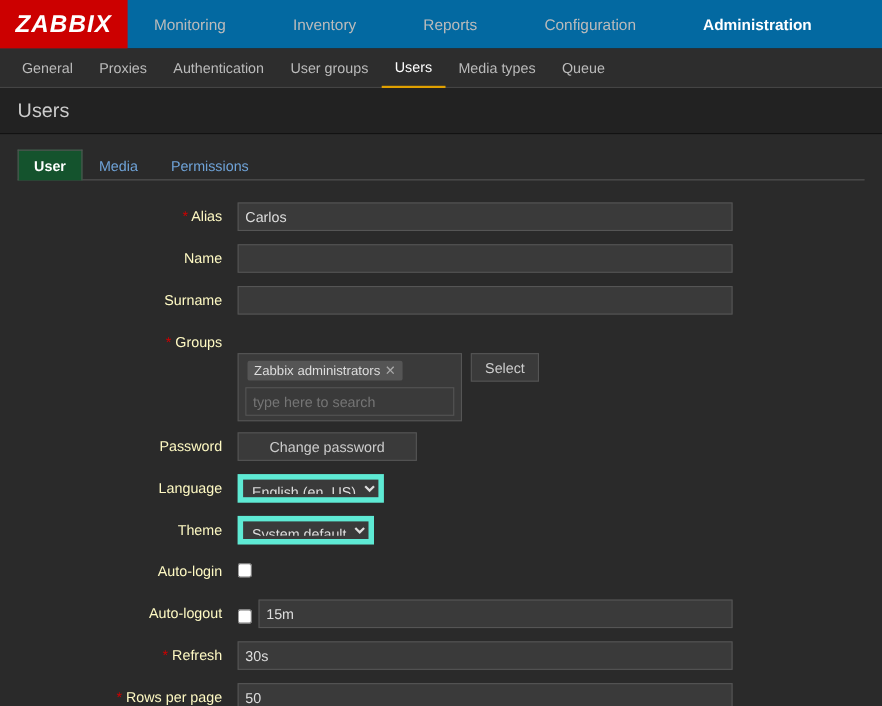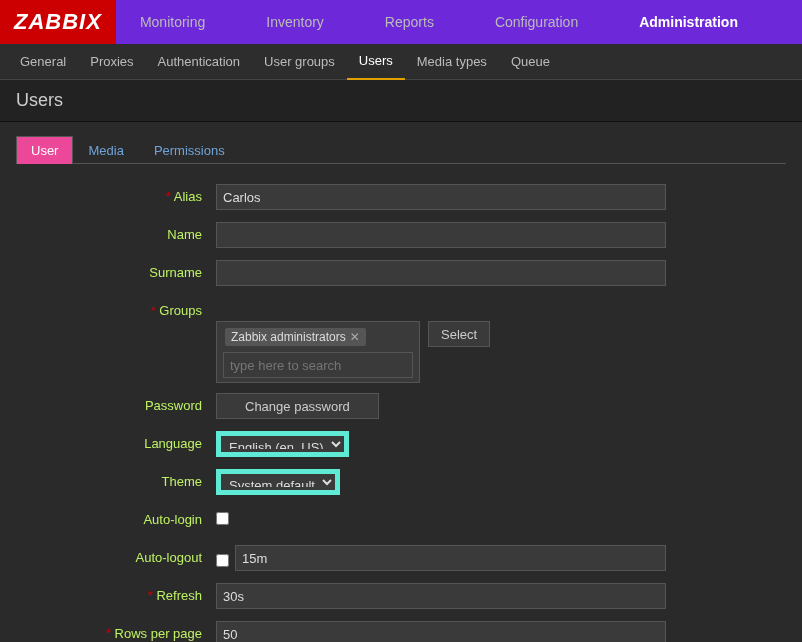--- a/index.html
+++ b/index.html
@@ -1,20 +1,20 @@
 <!DOCTYPE html>
 <html><head>
   <meta charset="utf-8">
   <style>
     * { box-sizing: border-box; margin: 0; padding: 0; }
     body { font-family: Arial, sans-serif; font-size: 13px; background: #1f1f1f; color: #ccc; width: 802px; }
 
     
     .top-nav {
-      background: #6d28d9;
+      background: #0369a1;
       display: flex;
       align-items: center;
       padding: 0;
       height: 44px;
     }
     .logo {
       background: #c00;
       color: #fff;
       font-weight: bold;
       font-size: 20px;
@@ -89,24 +89,25 @@
     .tab {
       padding: 6px 14px;
       cursor: pointer;
       color: #bbb;
       font-size: 13px;
       border: 1px solid transparent;
       border-bottom: none;
       margin-bottom: -1px;
     }
     .tab.active {
-      background: #ec4899;
+      background: #14532d;
       color: #fff;
       border-color: #555;
       border-bottom-color: #2a2a2a;
+      font-weight: bold;
     }
     .tab.link-style {
       color: #6fa3d8;
       background: none;
       border-color: transparent;
     }
 
     
     .form-section {
       padding: 4px 0;
@@ -115,21 +116,21 @@
       display: flex;
       align-items: flex-start;
       margin-bottom: 10px;
       min-height: 28px;
     }
     .form-label {
       width: 200px;
       text-align: right;
       padding-right: 14px;
       padding-top: 5px;
-      color: #bef264;
+      color: #fef9c3;
       font-size: 13px;
       flex-shrink: 0;
     }
     .form-label.required::before {
       content: "* ";
       color: #c00;
     }
     .form-control {
       flex: 1;
       max-width: 450px;

